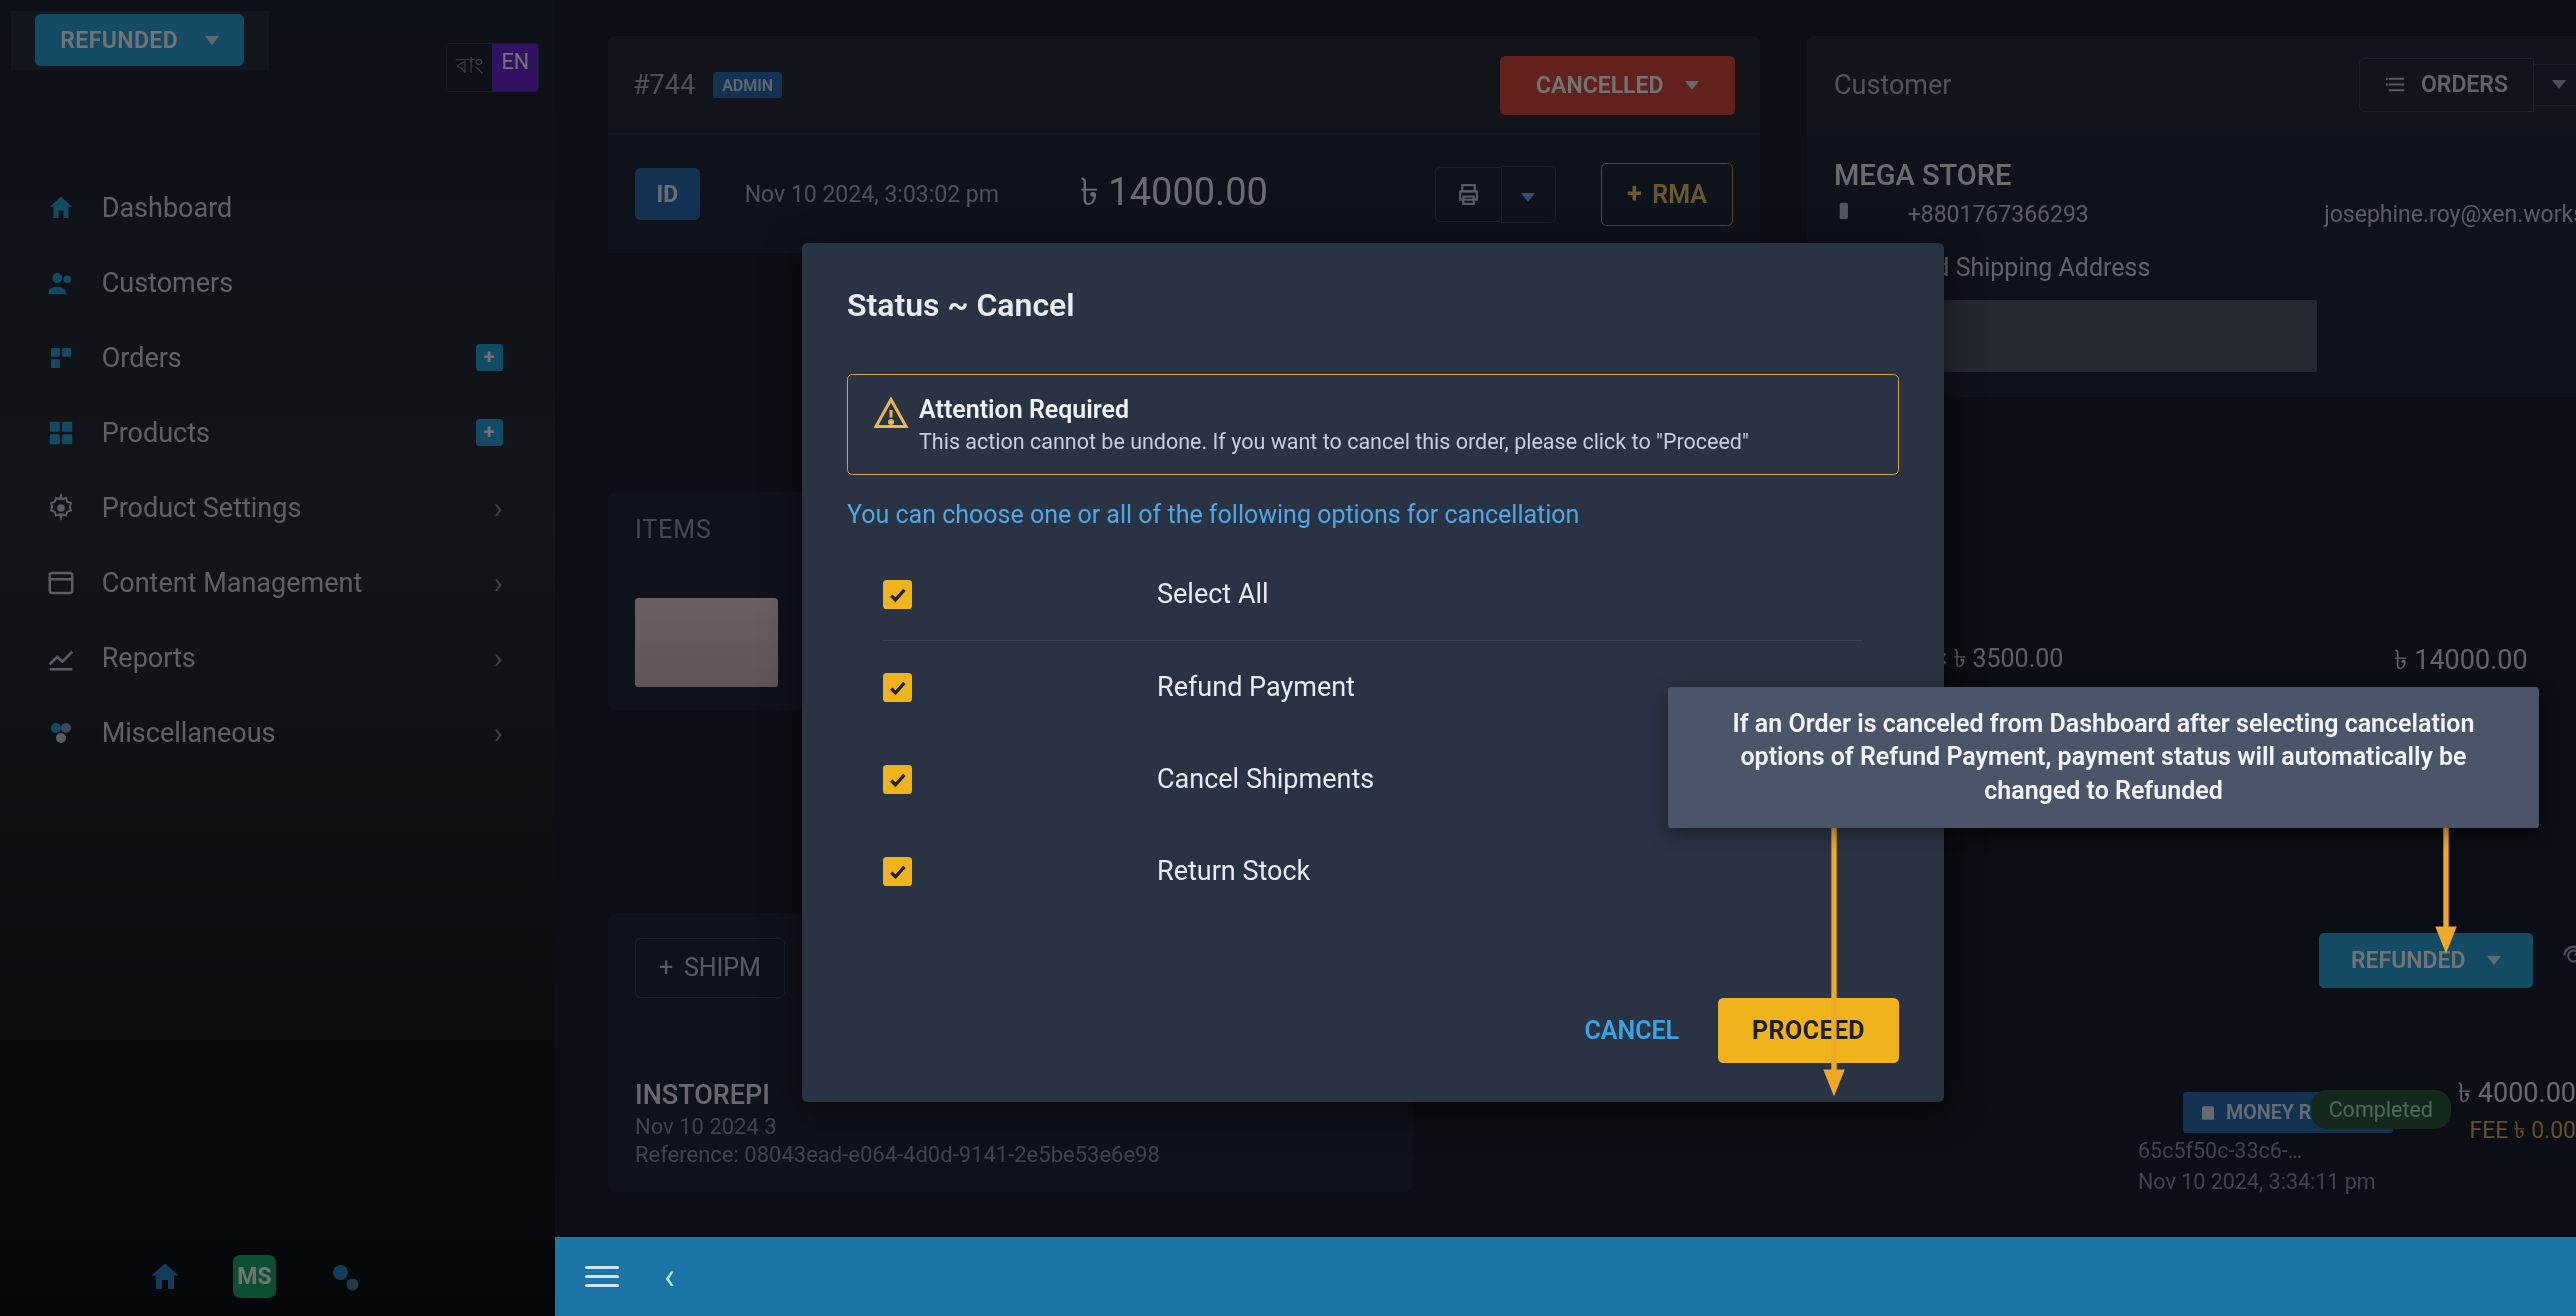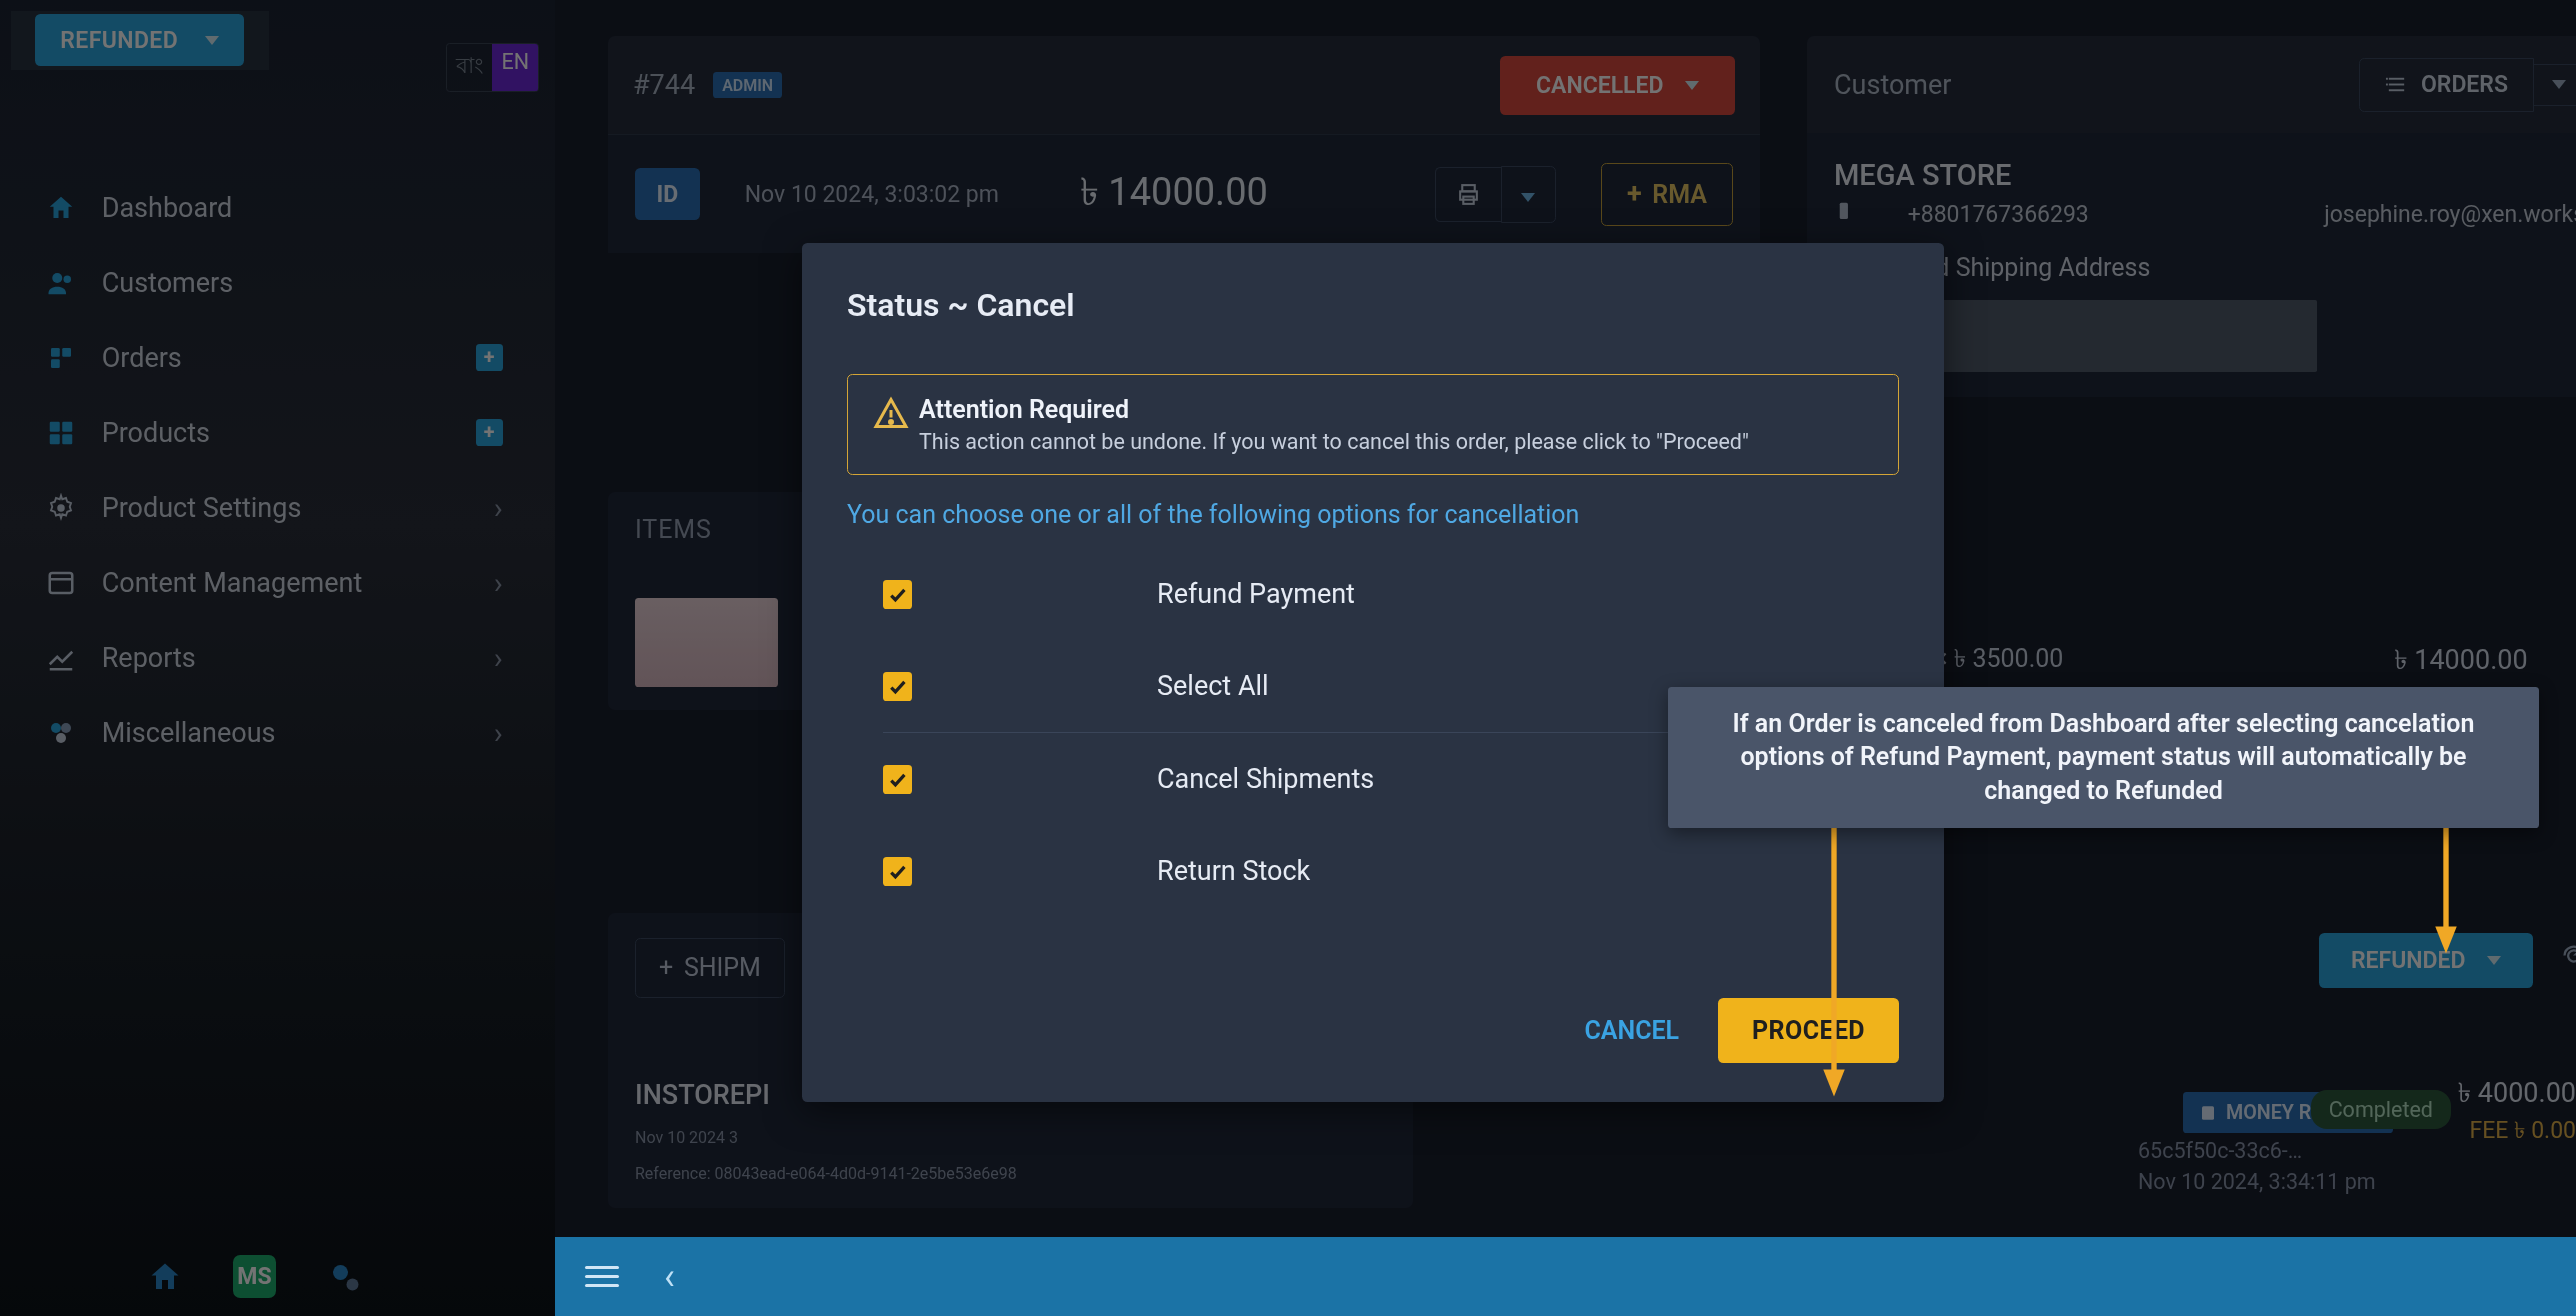--- a/index.html
+++ b/index.html
@@ -105,21 +105,21 @@
   
   .items-section{position:absolute;left:0;top:456px;width:1152px;background:#20293a;padding:23px 27px;border-radius:7.2px;}
   .items-title{color:#97a2b5;font-size:25px;letter-spacing:0.9px;}
   .item-row{display:flex;align-items:center;gap:27px;margin-top:54px;}
   .item-thumb{width:143px;height:89px;background:linear-gradient(#e9d2d8,#d9b9c2);border-radius:3.6px;}
 
   
   .ship-section{position:absolute;left:0;top:877px;width:805px;background:#20293a;padding:25px 27px;border-radius:7.2px;}
   .ship-add{border:1.8px solid #3c4a62;background:transparent;color:#bfc8d9;padding:14.3px 23px;border-radius:5.4px;font-size:25px;display:flex;align-items:center;gap:10.7px;}
   .instore{margin-top:81px;color:#e4e9f3;font-size:27px;font-weight:500;}
-  .ship-meta{color:#8b96aa;font-size:16px;margin-top:17px;}
+  .ship-meta{color:#8b96aa;font-size:22px;margin-top:3px;}
 
   
   .pay-panel{position:absolute;left:1199px;top:877px;width:805px;}
   .refunded-right{position:absolute;right:79px;top:19.7px;background:#2aa7e0;color:#fff;border:none;padding:14.3px 32px;border-radius:5.4px;font-size:23px;font-weight:600;display:flex;align-items:center;gap:21.5px;}
   .refresh-ic{position:absolute;right:25px;top:29px;color:#9fb0c6;font-size:27px;}
   .money-receipt{position:absolute;left:376px;top:179px;background:#2a6fb5;color:#dfeeff;padding:9px 16px;border-radius:3.6px;font-size:19.7px;font-weight:600;display:flex;align-items:center;gap:9px;}
   .completed-badge{position:absolute;right:161px;top:177px;background:#2e5a3d;color:#b7e2c5;padding:7.2px 18px;border-radius:16px;font-size:21.5px;}
   .pay-amount{position:absolute;right:36px;top:159px;color:#dde4ef;font-size:27px;text-align:right;}
   .pay-fee{position:absolute;right:36px;top:199px;color:#e3b24b;font-size:23px;}
   .pay-txn{position:absolute;left:331px;top:225px;color:#8a95aa;font-size:21.5px;}
@@ -427,35 +427,35 @@
     </span>
     <div>
       <div class="alert-title">Attention Required</div>
       <div class="alert-body">This action cannot be undone. If you want to cancel this order, please click to "Proceed"</div>
     </div>
   </div>
 
   <div class="opt-hint">You can choose one or all of the following options for cancellation</div>
 
   <div class="opt-list">
+    <div class="opt-row sep">
+      <span class="chk">
+        <svg viewBox="0 0 24 24" fill="none" stroke="#1f1f1f" stroke-width="4">
+            <polyline points="4,13 9,18 20,6"></polyline>
+          </svg>
+      </span>
+      <span class="opt-label">Select All</span>
+    </div>
     <div class="opt-row">
       <span class="chk">
         <svg viewBox="0 0 24 24" fill="none" stroke="#1f1f1f" stroke-width="4">
             <polyline points="4,13 9,18 20,6"></polyline>
           </svg>
       </span>
       <span class="opt-label">Refund Payment</span>
-    </div>
-    <div class="opt-row sep">
-      <span class="chk">
-        <svg viewBox="0 0 24 24" fill="none" stroke="#1f1f1f" stroke-width="4">
-            <polyline points="4,13 9,18 20,6"></polyline>
-          </svg>
-      </span>
-      <span class="opt-label">Select All</span>
     </div>
     <div class="opt-row">
       <span class="chk">
         <svg viewBox="0 0 24 24" fill="none" stroke="#1f1f1f" stroke-width="4">
             <polyline points="4,13 9,18 20,6"></polyline>
           </svg>
       </span>
       <span class="opt-label">Cancel Shipments</span>
     </div>
     <div class="opt-row">

